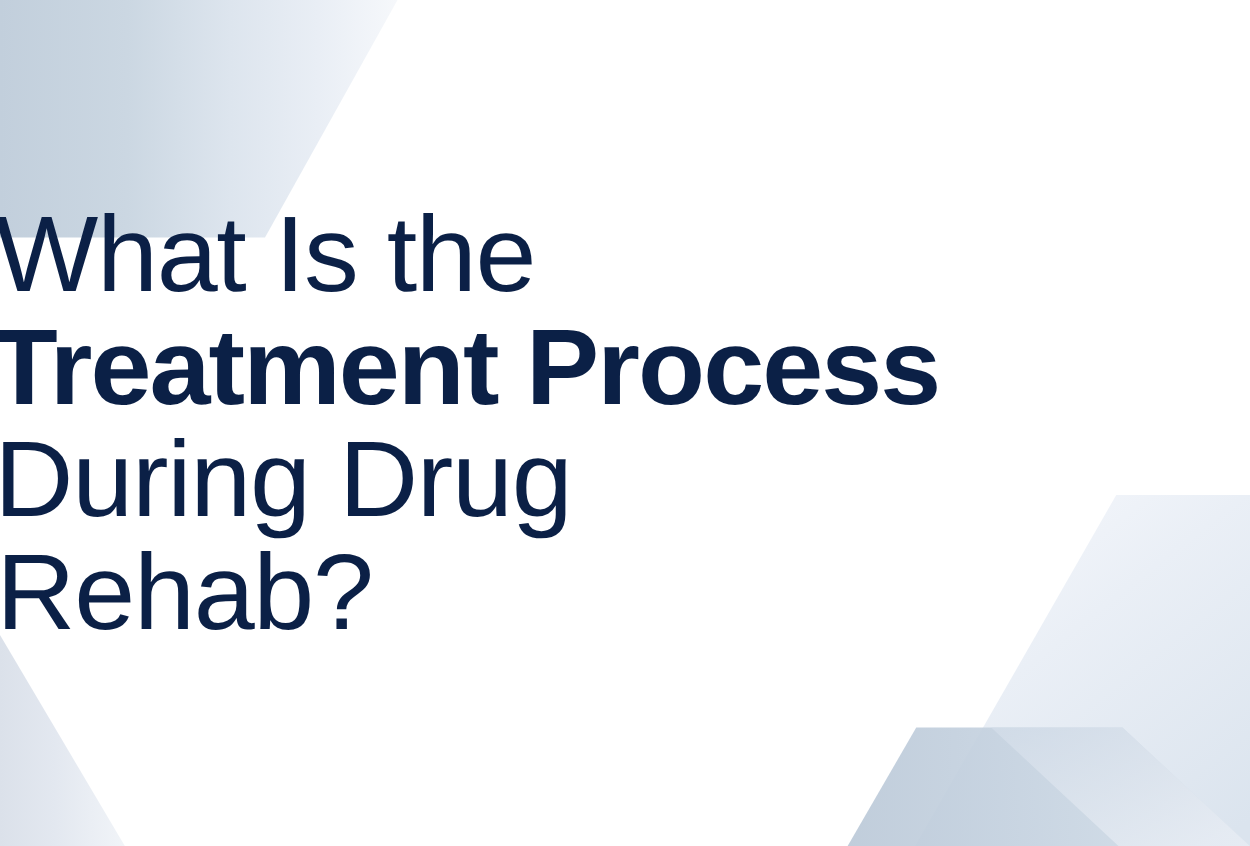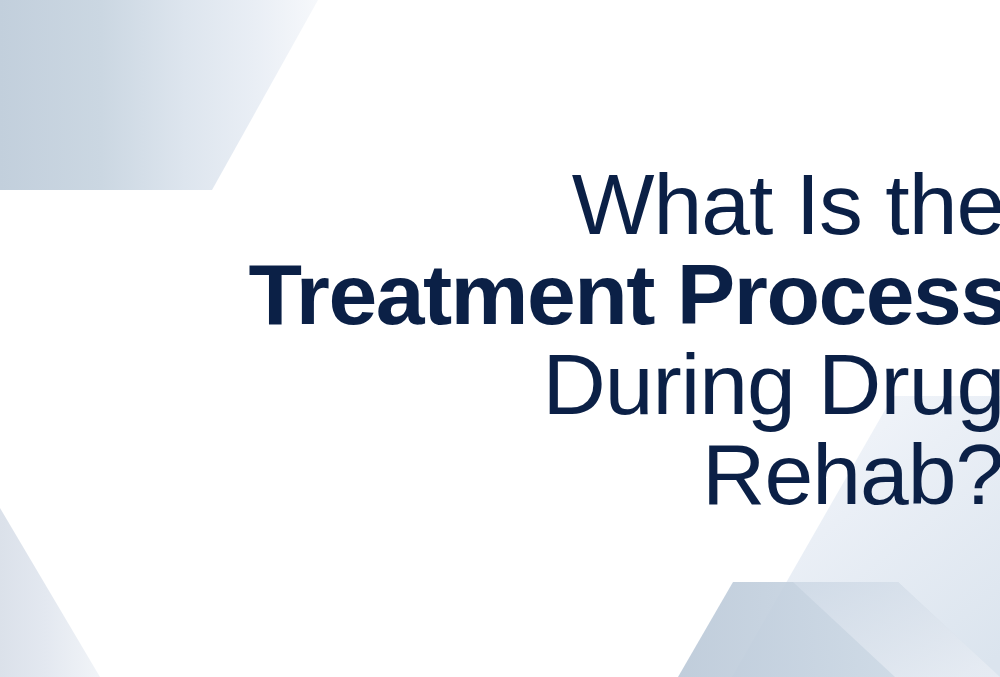--- a/index.html
+++ b/index.html
@@ -30,21 +30,21 @@
 
   
   #headline {
     position: absolute;
     left: 0;
     top: 0;
     width: 1000px;
     height: 677px;
     display: flex;
     flex-direction: column;
-    align-items: flex-end;
+    align-items: flex-start;
     justify-content: center;
     text-align: center;
     color: #0b2046;
     line-height: 1.0;
     letter-spacing: 0.2px;
   }
 
   .hl-line {
     display: block;
     white-space: nowrap;

